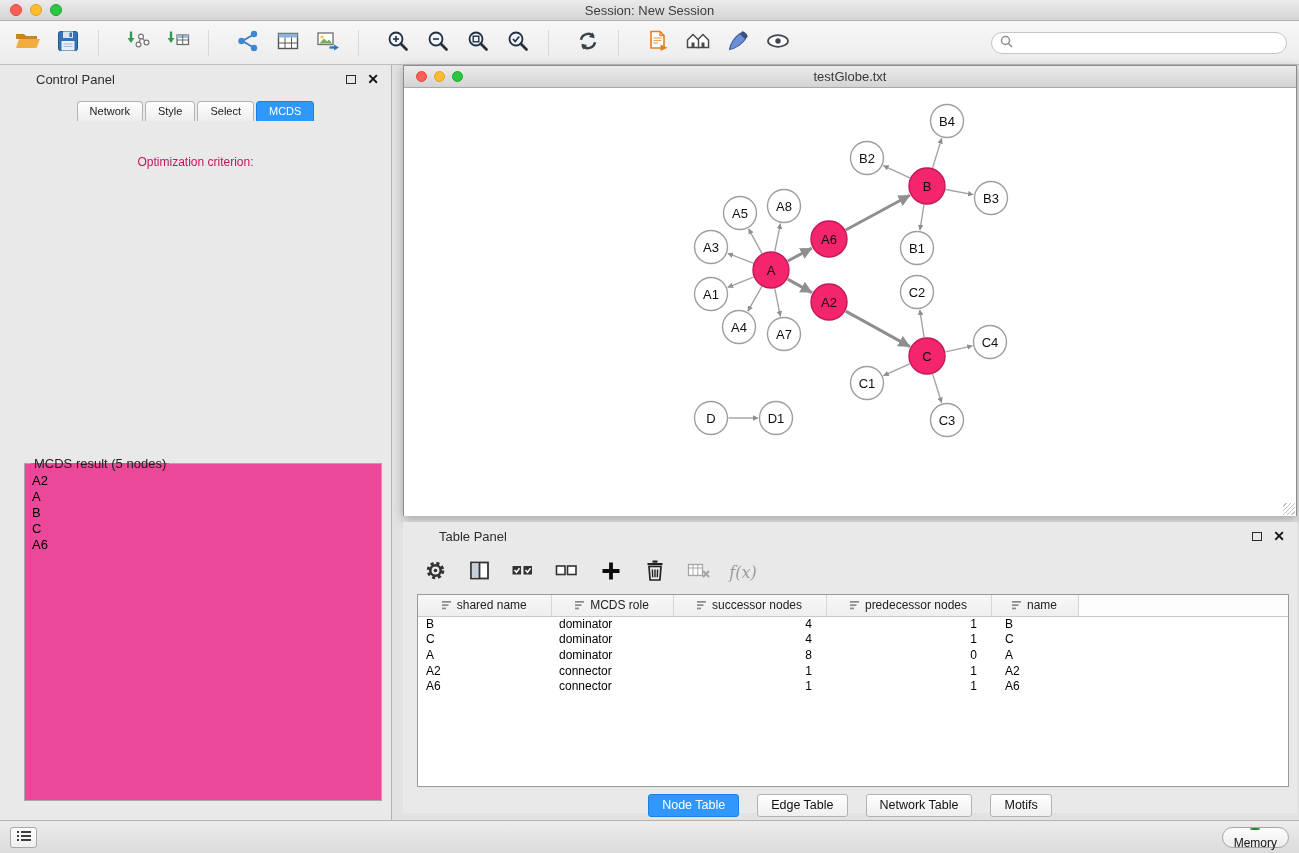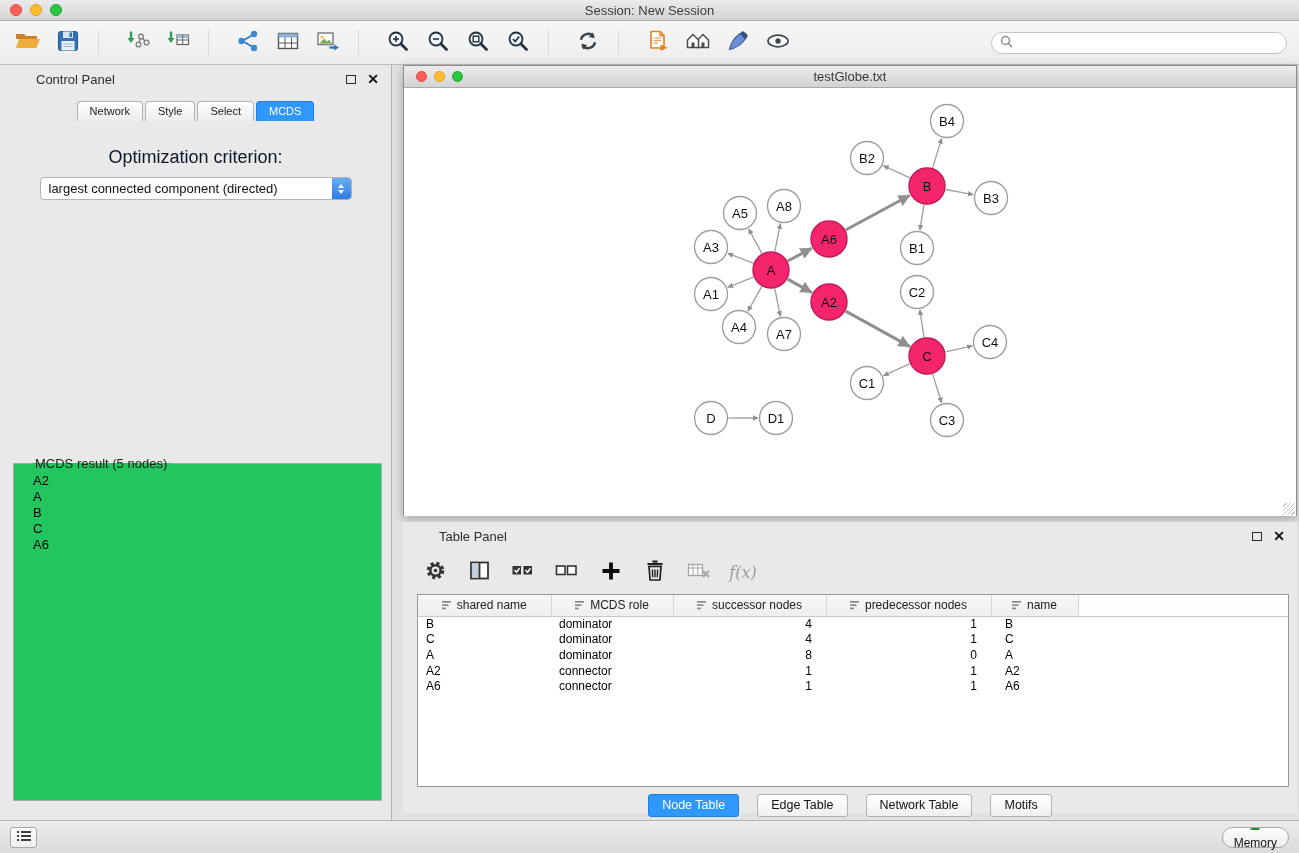--- a/index.html
+++ b/index.html
@@ -28,29 +28,29 @@
   
   .control-panel { width:392px; background:#e9e9e9; border-right:1px solid #b2b2b2; display:flex; flex-direction:column; }
   .panel-header { height:28px; display:flex; align-items:center; padding:0 12px; font-size:13px; color:#2e2e2e; flex:0 0 auto;margin-left:24px; }
   .panel-controls { margin-left:auto; display:flex; gap:11px; align-items:center; }
   .float-icon { width:10px; height:9px; border:1.5px solid #2b2b2b; display:inline-block; }
   .close-x { font-weight:bold; font-size:14px; color:#111; line-height:10px; cursor:pointer; }
   .cp-tabs { height:28px; display:flex; align-items:flex-end; justify-content:center; gap:2px; flex:0 0 auto; }
   .cp-tab { padding:3px 12px 4px; border:1px solid #b3b3b3; border-bottom:none; background:linear-gradient(#fefefe,#ededed); font-size:11px; border-radius:4px 4px 0 0; cursor:pointer; color:#222; }
   .cp-tab.active { background:#3097fd; color:#fff; border-color:#1d7fe0; }
   .cp-body { flex:1; position:relative; }
-  .opt-label { text-align:center; margin-top:26px; font-size:18px; color:#0f172a; }
+  .opt-label { text-align:center; margin-top:34px; font-size:12px; color:#be185d; }
   .combo { width:312px; height:23px; margin:9px auto 0; background:#fff; border:1px solid #b4b4b4; border-radius:4px; display:flex; align-items:center; cursor:pointer; }
   .combo .combo-value { padding-left:8px; font-size:13px; color:#111; white-space:nowrap; overflow:hidden; }
   .combo .stepper { margin-left:auto; width:19px; height:21px; background:linear-gradient(#6aacf9,#2d7ce5); border-radius:0 3px 3px 0; display:flex; flex-direction:column; align-items:center; justify-content:center; gap:2px; }
   .arr-up { width:0; height:0; border-left:3.5px solid transparent; border-right:3.5px solid transparent; border-bottom:4.5px solid #fff; }
   .arr-dn { width:0; height:0; border-left:3.5px solid transparent; border-right:3.5px solid transparent; border-top:4.5px solid #fff; }
   .cp-buttons { display:flex; justify-content:center; gap:13px; margin-top:12px; }
   .cp-buttons button { padding:3px 15px; font-size:13px; font-family:"Liberation Sans",sans-serif; border:1px solid #aeaeae; border-radius:4px; background:linear-gradient(#ffffff,#efefef); cursor:pointer; color:#111; }
-  fieldset.result { position:absolute; left:13px; right:9px; top:335px; height:345px; border:1px solid #a8a8a8; background:#22c55e; padding:2px 16px; }
+  fieldset.result { position:absolute; left:24px; right:9px; top:335px; height:345px; border:1px solid #a8a8a8; background:#ec4899; padding:2px 4px; }
   fieldset.result legend { font-size:13px; color:#1c1c1c; padding:0 3px; margin-left:2px; background:transparent; }
   .result-item { font-size:13px; line-height:16px; padding-left:3px; color:#000; }
 
   
   .right-area { position:relative; flex:1; background:#e2e2e2; }
 
   
   .network-window { position:absolute; left:11px; top:0; width:894px; height:451px; border:1px solid #8d8d8d; background:#fff; box-shadow:0 3px 10px rgba(0,0,0,.28); }
   .nw-titlebar { height:22px; background:linear-gradient(#ececec,#d3d3d3); border-bottom:1px solid #a9a9a9; display:flex; align-items:center; position:relative; }
   .nw-titlebar .traffic { padding-left:12px; gap:7px; }
@@ -268,27 +268,20 @@
         </span>
       </div>
       <div class="cp-tabs" id="cp-tabs">
           <div class="cp-tab">Network</div>
           <div class="cp-tab">Style</div>
           <div class="cp-tab">Select</div>
           <div class="cp-tab active">MCDS</div>
         </div>
       <div class="cp-body">
         <div class="opt-label">Optimization criterion:</div>
-        <div class="combo">
-          <span class="combo-value">largest connected component (directed)</span>
-          <span class="stepper">
-              <span class="arr-up"></span>
-              <span class="arr-dn"></span>
-            </span>
-        </div>
         <fieldset class="result">
           <legend>MCDS result (5 nodes)</legend>
           <div class="result-list" id="result-list">
               <div class="result-item">A2</div>
               <div class="result-item">A</div>
               <div class="result-item">B</div>
               <div class="result-item">C</div>
               <div class="result-item">A6</div>
             </div>
         </fieldset>

